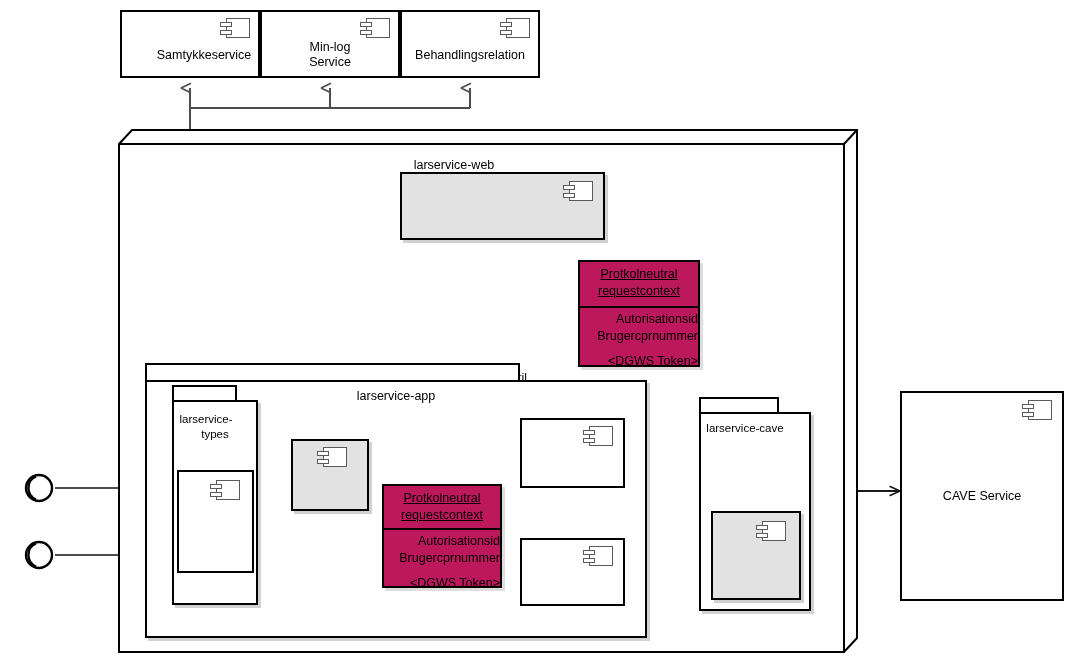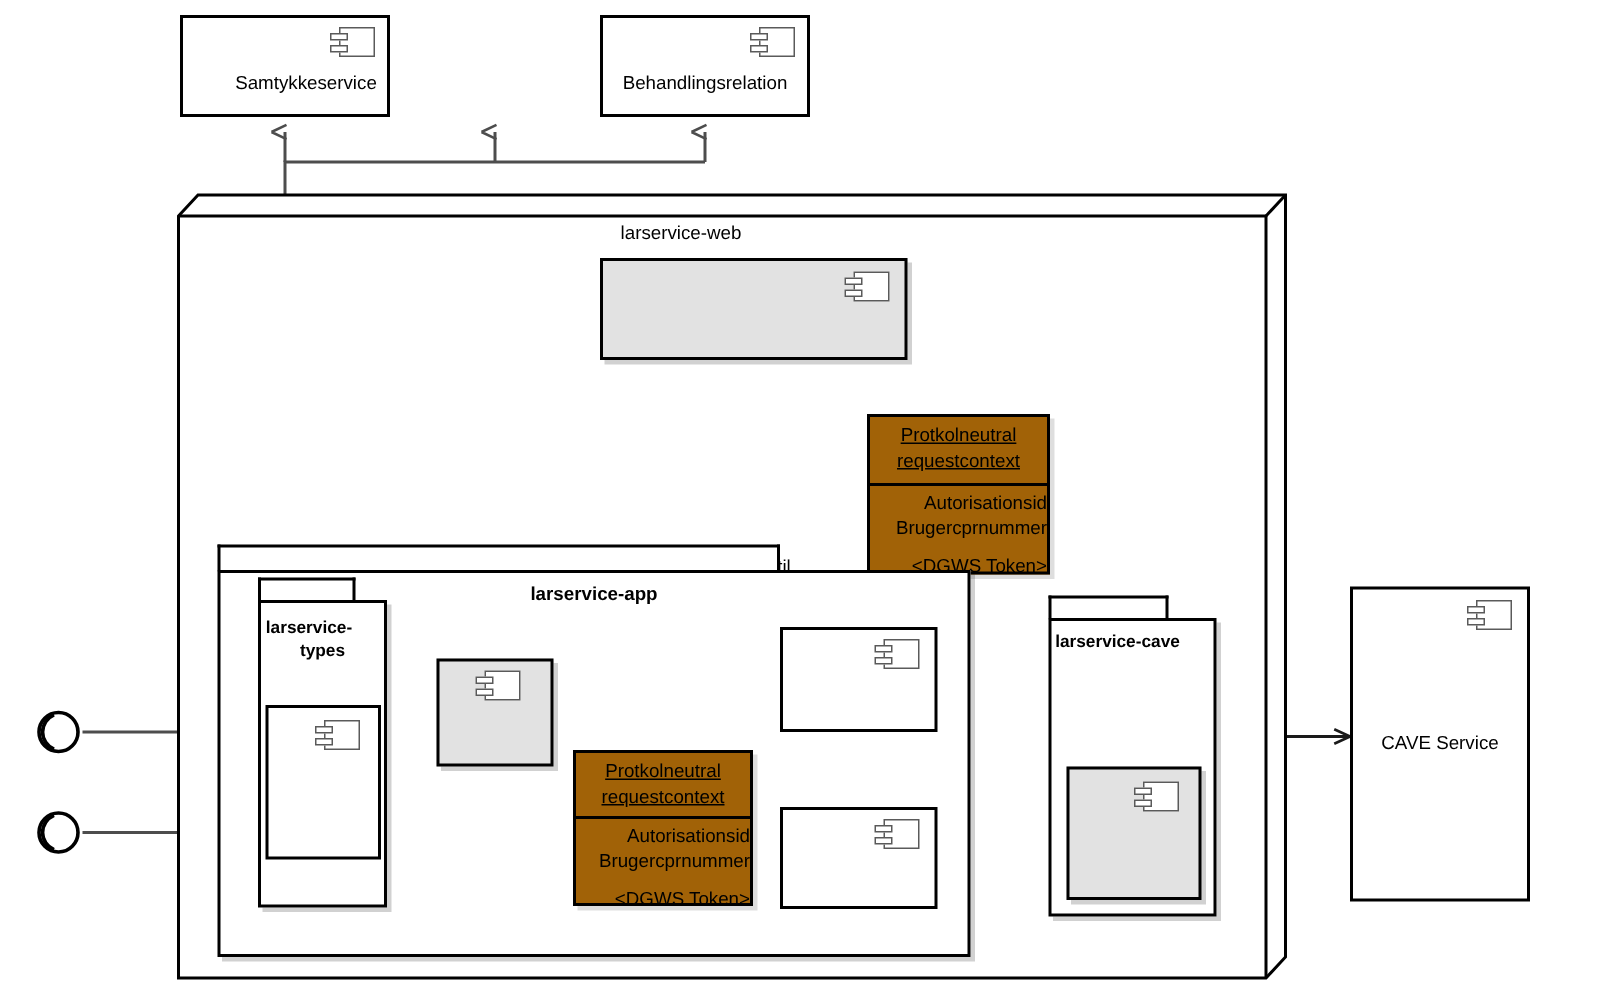--- a/index.html
+++ b/index.html
@@ -13,42 +13,42 @@
 
   
   .box{position:absolute;box-sizing:border-box;border:2px solid #000;background:#fff;}
   .shadow{box-shadow:3px 3px 0 0 rgba(0,0,0,0.18);}
   .fill-gray{background:#e2e2e2;}
 
   .lbl{
     position:absolute;left:0;right:0;text-align:center;
     font-size:12.5px;line-height:15px;color:#000;
   }
-  .lbl.bold{font-weight:bold;}
+  .lbl.bold{font-weight:normal;}
   .center-text{
     position:absolute;left:0;right:0;top:50%;transform:translateY(-50%);
     text-align:center;font-size:12.5px;line-height:15px;
   }
 
   
   .comp-icon{position:absolute;width:30px;height:20px;}
   .comp-icon .body{position:absolute;left:6px;top:0;width:24px;height:20px;
       border:1.3px solid #5a5a5a;background:#fff;box-sizing:border-box;}
   .comp-icon .tab{position:absolute;left:0;width:12px;height:5px;
       border:1.3px solid #5a5a5a;background:#fff;box-sizing:border-box;}
   .comp-icon .tab.t1{top:3.5px;}
   .comp-icon .tab.t2{top:11.5px;}
 
   
   .pkg-tab{position:absolute;box-sizing:border-box;border:2px solid #000;
       border-bottom:none;background:#fff;}
 
   
   .note{position:absolute;box-sizing:border-box;border:2px solid #000;
-      background:#a16207;box-shadow:3px 3px 0 0 rgba(0,0,0,0.13);margin-top:16px;}
+      background:#be185d;box-shadow:3px 3px 0 0 rgba(0,0,0,0.13);}
   .note .hd{
       border-bottom:2px solid #000;box-sizing:border-box;
       text-align:center;font-size:12.5px;line-height:17px;padding:4px 2px 4px;
   }
   .note .hd u{text-decoration:underline;}
   .note .bd{font-size:12.5px;line-height:17px;padding:3px 0 3px 5px;text-align:right;}
   .note .bd .gap{display:block;height:8px;}
 
   
   .node3d{position:absolute;}
@@ -111,38 +111,47 @@
 
   <div class="box" style="left:120px;top:10px;width:140px;height:68px;">
     <div class="comp-icon" style="right:8px;top:6px;">
       <div class="body"></div>
         <div class="tab t1"></div>
         <div class="tab t2"></div>
     </div>
     <div class="lbl" style="top:36px;padding-left:28px;">Samtykkeservice</div>
   </div>
 
+  <div class="box" style="left:260px;top:10px;width:140px;height:68px;">
+    <div class="comp-icon" style="right:8px;top:6px;">
+      <div class="body"></div>
+        <div class="tab t1"></div>
+        <div class="tab t2"></div>
+    </div>
+    <div class="lbl" style="top:28px;">Min-log</div>
+    <div class="lbl" style="top:43px;">Service</div>
+  </div>
 
   <div class="box" style="left:400px;top:10px;width:140px;height:68px;">
     <div class="comp-icon" style="right:8px;top:6px;">
       <div class="body"></div>
         <div class="tab t1"></div>
         <div class="tab t2"></div>
     </div>
     <div class="lbl" style="top:36px;">Behandlingsrelation</div>
   </div>
 
   <div class="node3d" style="left:118px;top:126px;width:740px;height:530px;">
     <svg width="740" height="530" viewBox="0 0 740 530">
       <path d="M1 18 L14 4 L739 4 L739 512 L726 526 L1 526 Z" fill="#ffffff" stroke="none"></path>
       <path d="M1 18 L14 4 L739 4 L739 512 L726 526 L1 526 Z" fill="none" stroke="#000" stroke-width="2"></path>
       <path d="M1 18 L726 18 L726 526" fill="none" stroke="#000" stroke-width="2"></path>
       <path d="M726 18 L739 4" fill="none" stroke="#000" stroke-width="2"></path>
     </svg>
-    <div class="lbl" style="top:22px;left:0;width:672px;font-size:12.5px;">larservice-web</div>
+    <div class="lbl" style="top:32px;left:0;width:672px;font-size:12.5px;">larservice-web</div>
   </div>
 
   <div class="box shadow fill-gray" style="left:400px;top:172px;width:205px;height:68px;">
     <div class="comp-icon" style="right:10px;top:7px;">
       <div class="body"></div>
         <div class="tab t1"></div>
         <div class="tab t2"></div>
     </div>
     <div class="lbl" style="top:197px;">SMB-Util</div>
   </div>
@@ -224,21 +233,21 @@
 
   <div class="box shadow fill-gray" style="left:711px;top:511px;width:90px;height:89px;">
     <div class="comp-icon" style="right:13px;top:8px;">
       <div class="body"></div>
         <div class="tab t1"></div>
         <div class="tab t2"></div>
     </div>
 
   </div>
 
-  <div class="box" style="left:900px;top:391px;width:120px;height:210px;">
+  <div class="box" style="left:900px;top:391px;width:164px;height:210px;">
     <div class="comp-icon" style="right:10px;top:7px;">
       <div class="body"></div>
         <div class="tab t1"></div>
         <div class="tab t2"></div>
     </div>
     <div class="center-text">CAVE Service</div>
   </div>
 
   <svg class="svg-layer" viewBox="0 0 1065 671">
     <g stroke="#000" fill="none">

